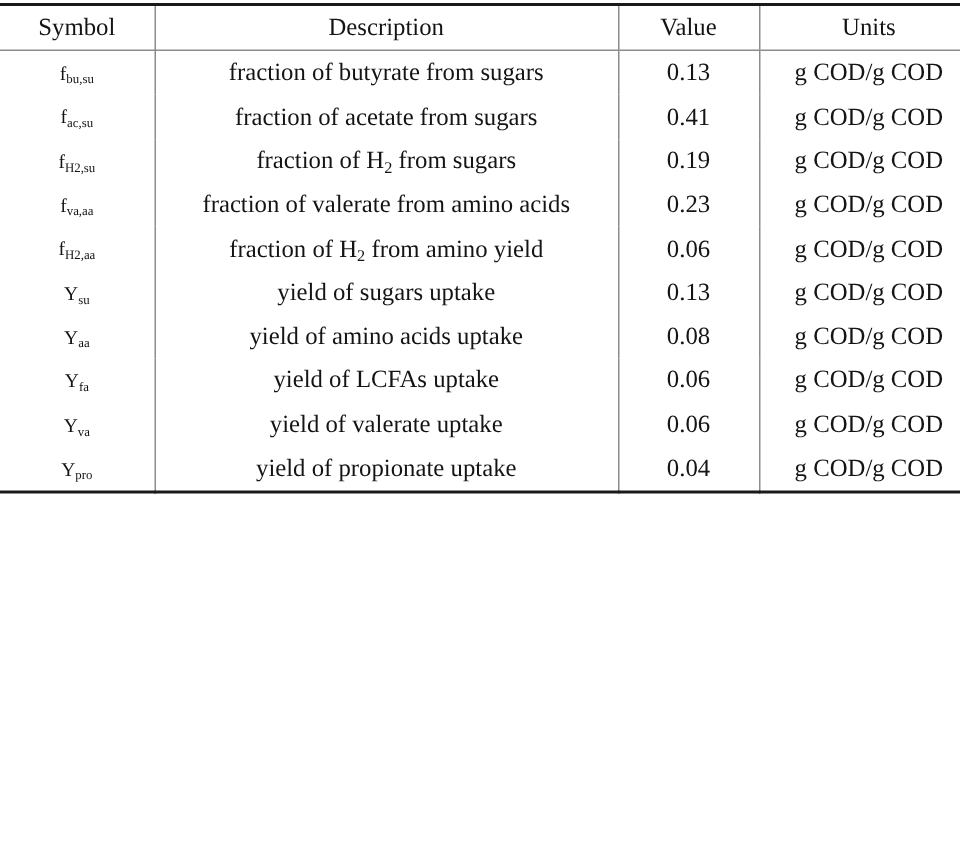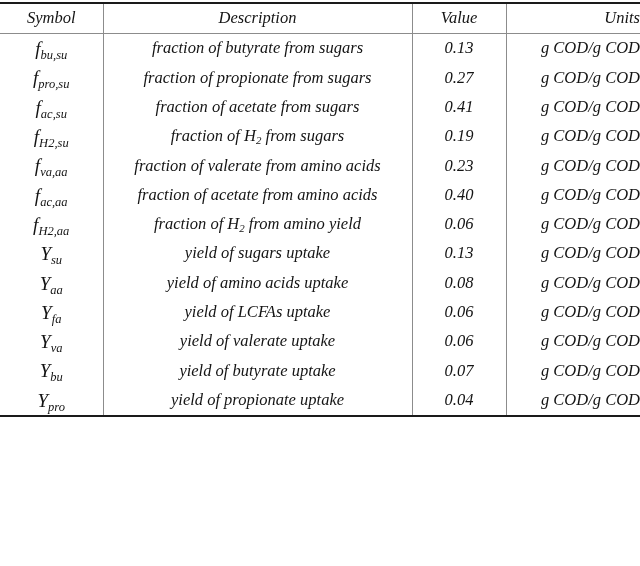--- a/index.html
+++ b/index.html
@@ -12,21 +12,20 @@
     height: 566px;
     overflow: hidden;
     font-family: "Liberation Serif", "DejaVu Serif", serif;
     color: #141414;
   }
   .table-wrap {
     width: 640px;
     height: 566px;
     box-sizing: border-box;
     padding-top: 2px;
-    font-style: italic;
   }
   table.param-table {
     width: 640px;
     border-collapse: collapse;
     table-layout: fixed;
   }
   col.c-symbol { width: 103px; }
   col.c-desc   { width: 309px; }
   col.c-value  { width: 94px; }
   col.c-units  { width: 134px; }
@@ -59,25 +58,25 @@
   thead th.col-symbol,
   tbody td.col-symbol,
   thead th.col-desc,
   tbody td.col-desc,
   thead th.col-value,
   tbody td.col-value {
     border-right: 1.1px solid #8c8c8c;
   }
   tbody td.col-units,
   thead th.col-units {
-    text-align: right;
+    text-align: center;
     padding-left: 12px;
   }
   tbody td.col-symbol {
-    font-size: 19px;
+    font-size: 13px;
     margin-left: 40px;
   }
   sub {
     font-size: 0.66em;
     line-height: 0;
     vertical-align: -0.28em;
   }
   .sym {
     display: inline-block;
   }
@@ -102,47 +101,35 @@
       </tr>
     </thead>
     <tbody id="table-body">
         <tr>
           <td class="col-symbol"><span class="sym"><span>f</span><sub>bu,su</sub></span></td>
           <td class="col-desc"><span>fraction of butyrate from sugars</span></td>
           <td class="col-value">0.13</td>
           <td class="col-units">g COD/g COD</td>
         </tr>
         <tr>
-          <td class="col-symbol"><span class="sym"><span>f</span><sub>pro,su</sub></span></td>
-          <td class="col-desc"><span>fraction of propionate from sugars</span></td>
-          <td class="col-value">0.27</td>
-          <td class="col-units">g COD/g COD</td>
-        </tr>
-        <tr>
           <td class="col-symbol"><span class="sym"><span>f</span><sub>ac,su</sub></span></td>
           <td class="col-desc"><span>fraction of acetate from sugars</span></td>
           <td class="col-value">0.41</td>
           <td class="col-units">g COD/g COD</td>
         </tr>
         <tr>
           <td class="col-symbol"><span class="sym"><span>f</span><sub>H2,su</sub></span></td>
           <td class="col-desc"><span>fraction of H</span><sub>2</sub><span> from sugars</span></td>
           <td class="col-value">0.19</td>
           <td class="col-units">g COD/g COD</td>
         </tr>
         <tr>
           <td class="col-symbol"><span class="sym"><span>f</span><sub>va,aa</sub></span></td>
           <td class="col-desc"><span>fraction of valerate from amino acids</span></td>
           <td class="col-value">0.23</td>
-          <td class="col-units">g COD/g COD</td>
-        </tr>
-        <tr>
-          <td class="col-symbol"><span class="sym"><span>f</span><sub>ac,aa</sub></span></td>
-          <td class="col-desc"><span>fraction of acetate from amino acids</span></td>
-          <td class="col-value">0.40</td>
           <td class="col-units">g COD/g COD</td>
         </tr>
         <tr>
           <td class="col-symbol"><span class="sym"><span>f</span><sub>H2,aa</sub></span></td>
           <td class="col-desc"><span>fraction of H</span><sub>2</sub><span> from amino yield</span></td>
           <td class="col-value">0.06</td>
           <td class="col-units">g COD/g COD</td>
         </tr>
         <tr>
           <td class="col-symbol"><span class="sym"><span>Y</span><sub>su</sub></span></td>
@@ -162,26 +149,20 @@
           <td class="col-value">0.06</td>
           <td class="col-units">g COD/g COD</td>
         </tr>
         <tr>
           <td class="col-symbol"><span class="sym"><span>Y</span><sub>va</sub></span></td>
           <td class="col-desc"><span>yield of valerate uptake</span></td>
           <td class="col-value">0.06</td>
           <td class="col-units">g COD/g COD</td>
         </tr>
         <tr>
-          <td class="col-symbol"><span class="sym"><span>Y</span><sub>bu</sub></span></td>
-          <td class="col-desc"><span>yield of butyrate uptake</span></td>
-          <td class="col-value">0.07</td>
-          <td class="col-units">g COD/g COD</td>
-        </tr>
-        <tr>
           <td class="col-symbol"><span class="sym"><span>Y</span><sub>pro</sub></span></td>
           <td class="col-desc"><span>yield of propionate uptake</span></td>
           <td class="col-value">0.04</td>
           <td class="col-units">g COD/g COD</td>
         </tr>
       </tbody>
   </table>
 </div>
 
 </body></html>

